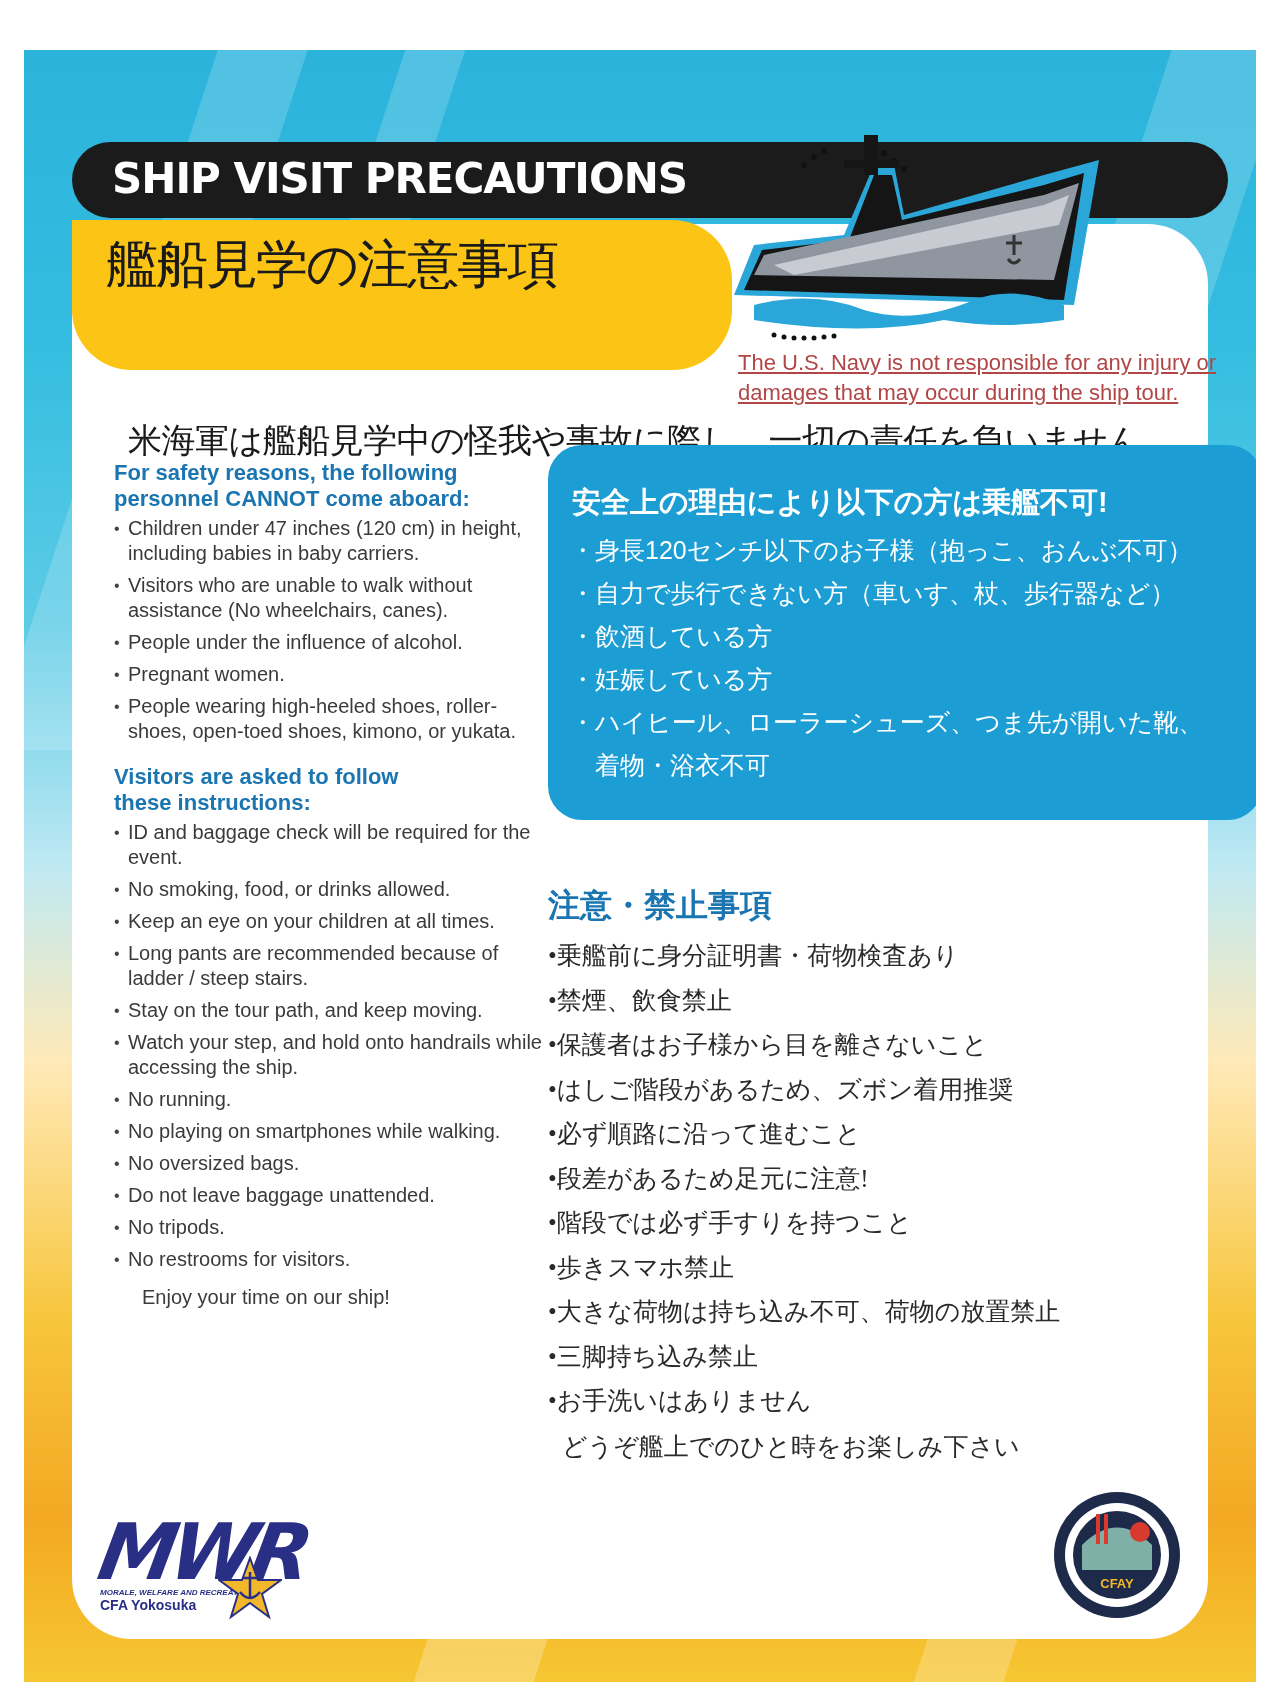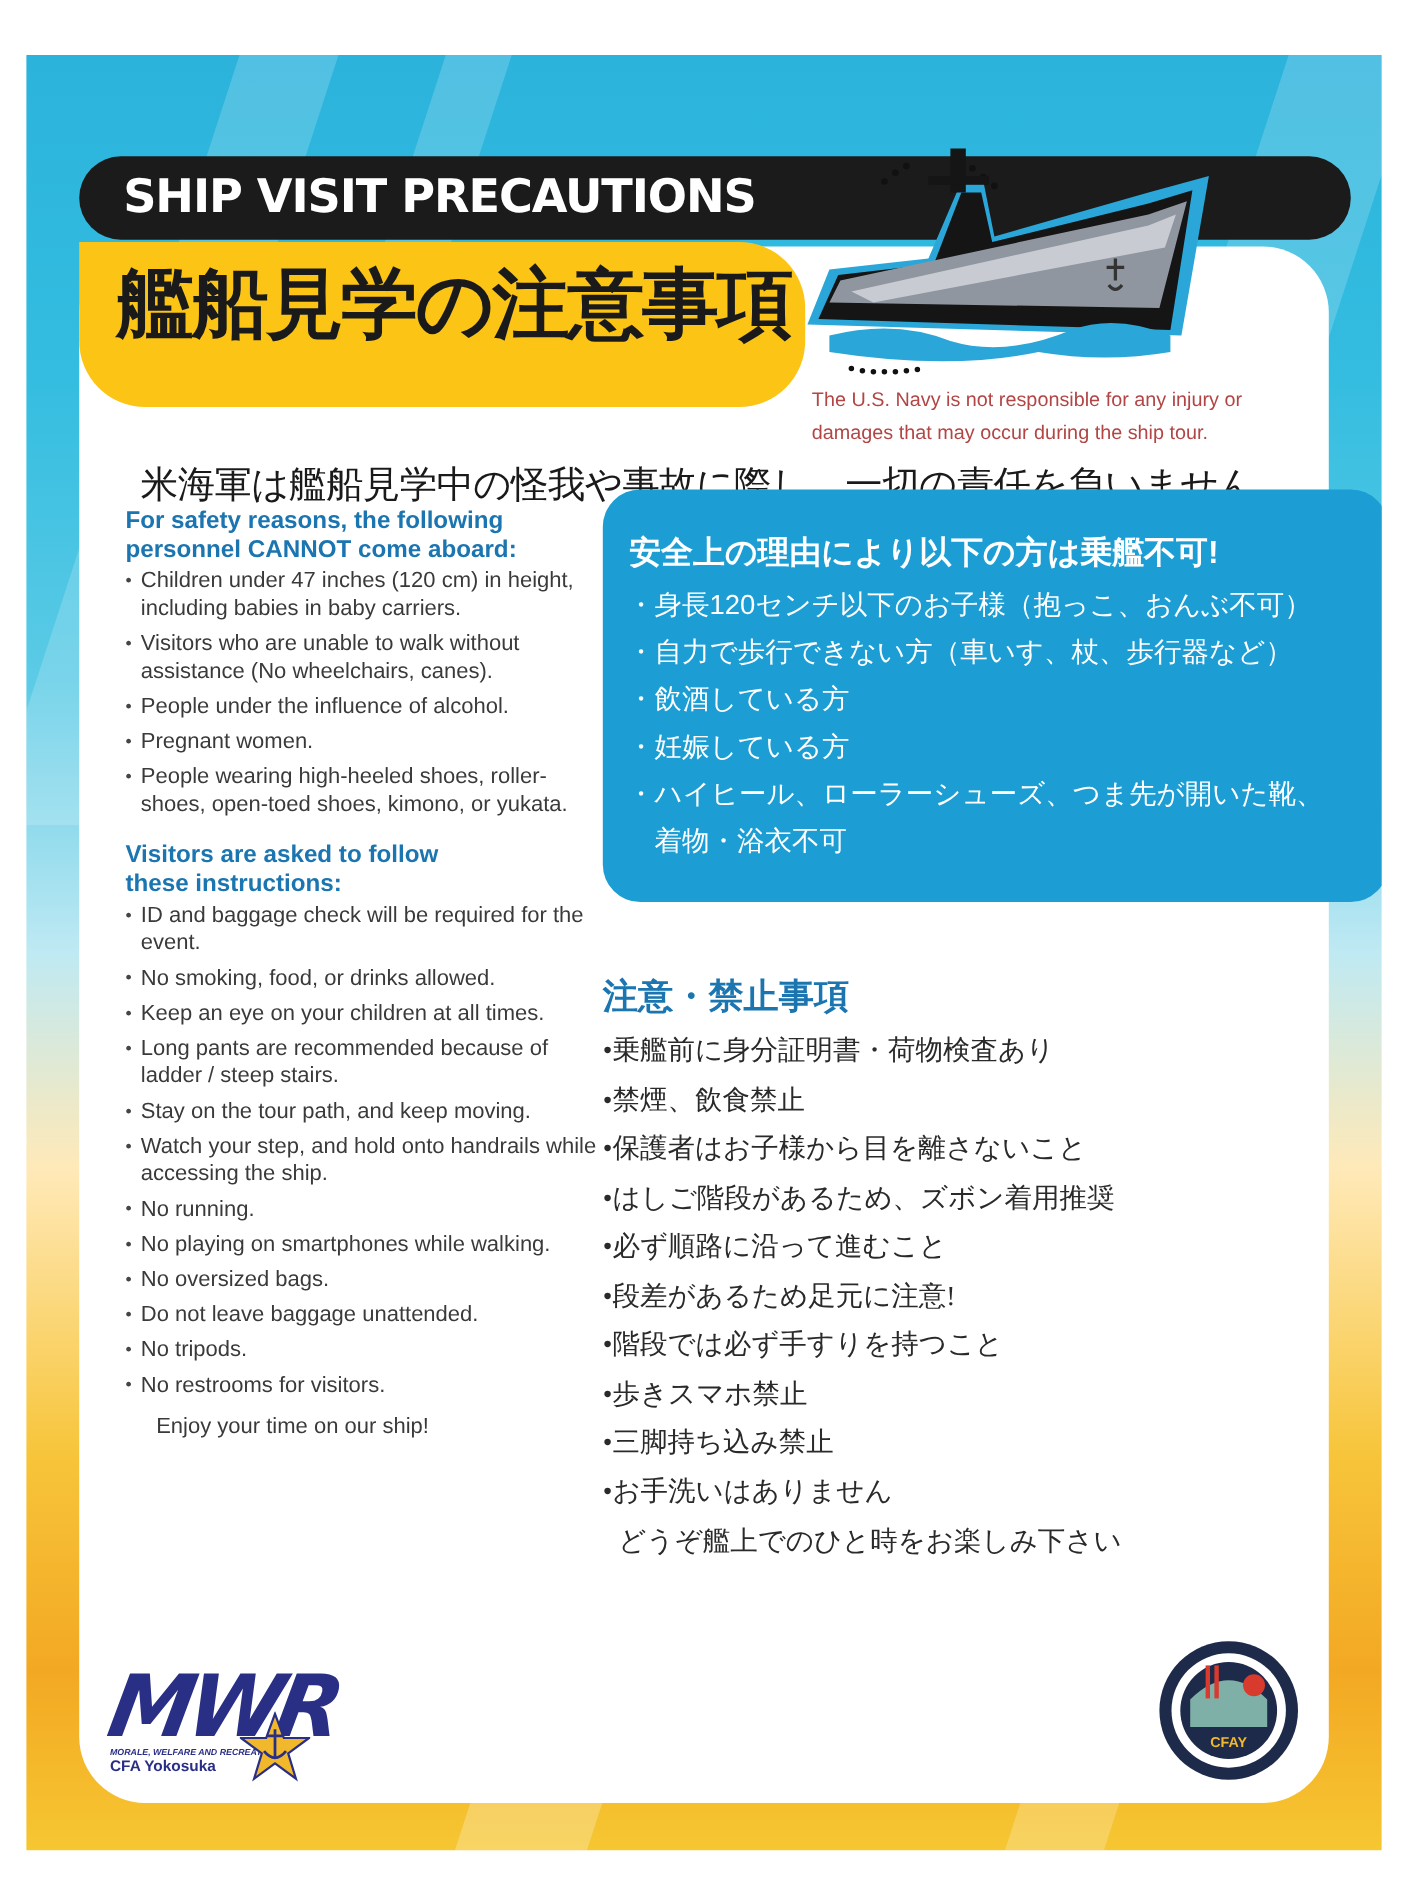--- a/index.html
+++ b/index.html
@@ -4,23 +4,23 @@
 <style>
   html,body{margin:0;padding:0;background:#fff;}
   body{width:1280px;height:1707px;position:relative;overflow:hidden;font-family:"Liberation Sans","DejaVu Sans",sans-serif;color:#333;}
   .poster{position:absolute;left:24px;top:50px;width:1232px;height:1632px;overflow:hidden;
     background:linear-gradient(180deg,#2bb3dc 0%,#34bde0 18%,#5ccbe6 35%,#bfe9f3 50%,#ffe9b8 62%,#f7c53a 78%,#f3a823 90%,#f6c732 100%);}
   .beam{position:absolute;background:rgba(255,255,255,0.18);transform:skewX(-18deg);}
   .card{position:absolute;left:48px;top:174px;width:1136px;height:1415px;background:#fff;border-radius:60px;}
   .title-bar{position:absolute;left:48px;top:92px;width:1156px;height:76px;background:#1b1b1b;border-radius:40px;}
   .title-en{position:absolute;left:88px;top:104px;font-family:"DejaVu Sans",sans-serif;font-weight:bold;font-size:42px;color:#fff;letter-spacing:-1px;}
   .title-jp-bg{position:absolute;left:48px;top:170px;width:660px;height:150px;background:#fcc515;border-radius:0 60px 60px 60px;}
-  .title-jp{position:absolute;left:82px;top:180px;font-weight:bold;font-size:70px;color:#1a1a1a;letter-spacing:-2px;}
+  .title-jp{position:absolute;left:82px;top:180px;font-weight:normal;font-size:52px;color:#1a1a1a;letter-spacing:-2px;}
   .ship{position:absolute;left:690px;top:55px;width:420px;height:260px;}
-  .disclaimer{position:absolute;left:714px;top:298px;font-size:18px;line-height:30px;color:#b24545;}
+  .disclaimer{position:absolute;left:714px;top:298px;font-size:22px;line-height:30px;color:#b24545;text-decoration:underline;}
   .jp-disclaimer{position:absolute;left:104px;top:368px;font-size:34px;color:#1a1a1a;letter-spacing:-0.5px;}
   .sec-head{color:#1a75b0;font-weight:bold;font-size:22px;line-height:26px;margin-top:20px;}
   .left-col{position:absolute;left:90px;top:440px;width:430px;}
   .list{list-style:none;margin:4px 0 14px 0;padding:0;}
   .list li{position:relative;padding-left:14px;font-size:20px;line-height:25px;color:#3a3a3a;margin-bottom:7px;}
   .list li::before{content:"•";position:absolute;left:0;top:0;color:#444;font-size:16px;}
   .enjoy{font-size:20px;color:#3a3a3a;margin-left:28px;margin-top:4px;}
   .blue-box{position:absolute;left:524px;top:418px;width:714px;height:375px;background:#1c9ed4;border-radius:34px;}
   .blue-box .bh{position:absolute;left:24px;top:38px;font-weight:bold;font-size:29px;color:#fff;}
   .blue-box ul{position:absolute;left:22px;top:84px;margin:0;padding:0;list-style:none;}
@@ -133,20 +133,21 @@
     <div class="rh">注意・禁止事項</div>
     <ul>
       <li>•乗艦前に身分証明書・荷物検査あり</li>
       <li>•禁煙、飲食禁止</li>
       <li>•保護者はお子様から目を離さないこと</li>
       <li>•はしご階段があるため、ズボン着用推奨</li>
       <li>•必ず順路に沿って進むこと</li>
       <li>•段差があるため足元に注意!</li>
       <li>•階段では必ず手すりを持つこと</li>
       <li>•歩きスマホ禁止</li>
+      <li>•大きな荷物は持ち込み不可、荷物の放置禁止</li>
       <li>•三脚持ち込み禁止</li>
       <li>•お手洗いはありません</li>
     </ul>
     <div class="closing">どうぞ艦上でのひと時をお楽しみ下さい</div>
   </div>
 
   <div class="mwr" style="left:76px;top:1462px;">
     <div style="font-family:'DejaVu Sans',sans-serif;font-weight:bold;font-style:italic;font-size:78px;line-height:80px;color:#2a2f86;letter-spacing:-6px;transform:skewX(-10deg);">MWR</div>
     <div style="font-size:8px;font-weight:bold;font-style:italic;color:#2a2f86;margin-top:-4px;">MORALE, WELFARE AND RECREATION</div>
     <div style="font-size:14px;font-weight:bold;color:#2a2f86;">CFA Yokosuka</div>

